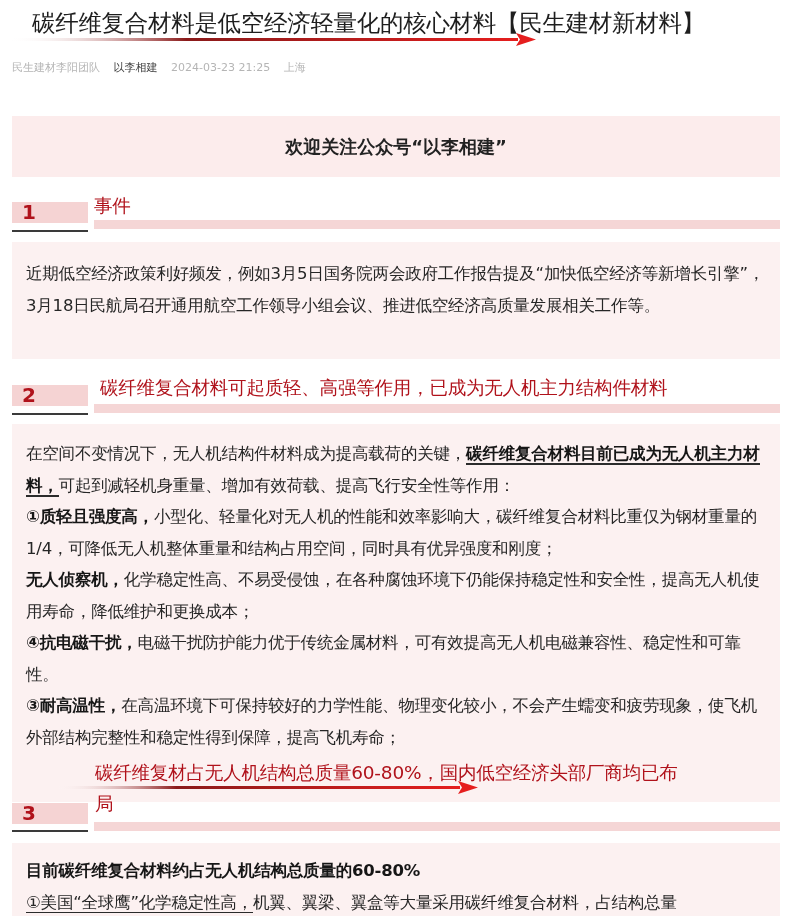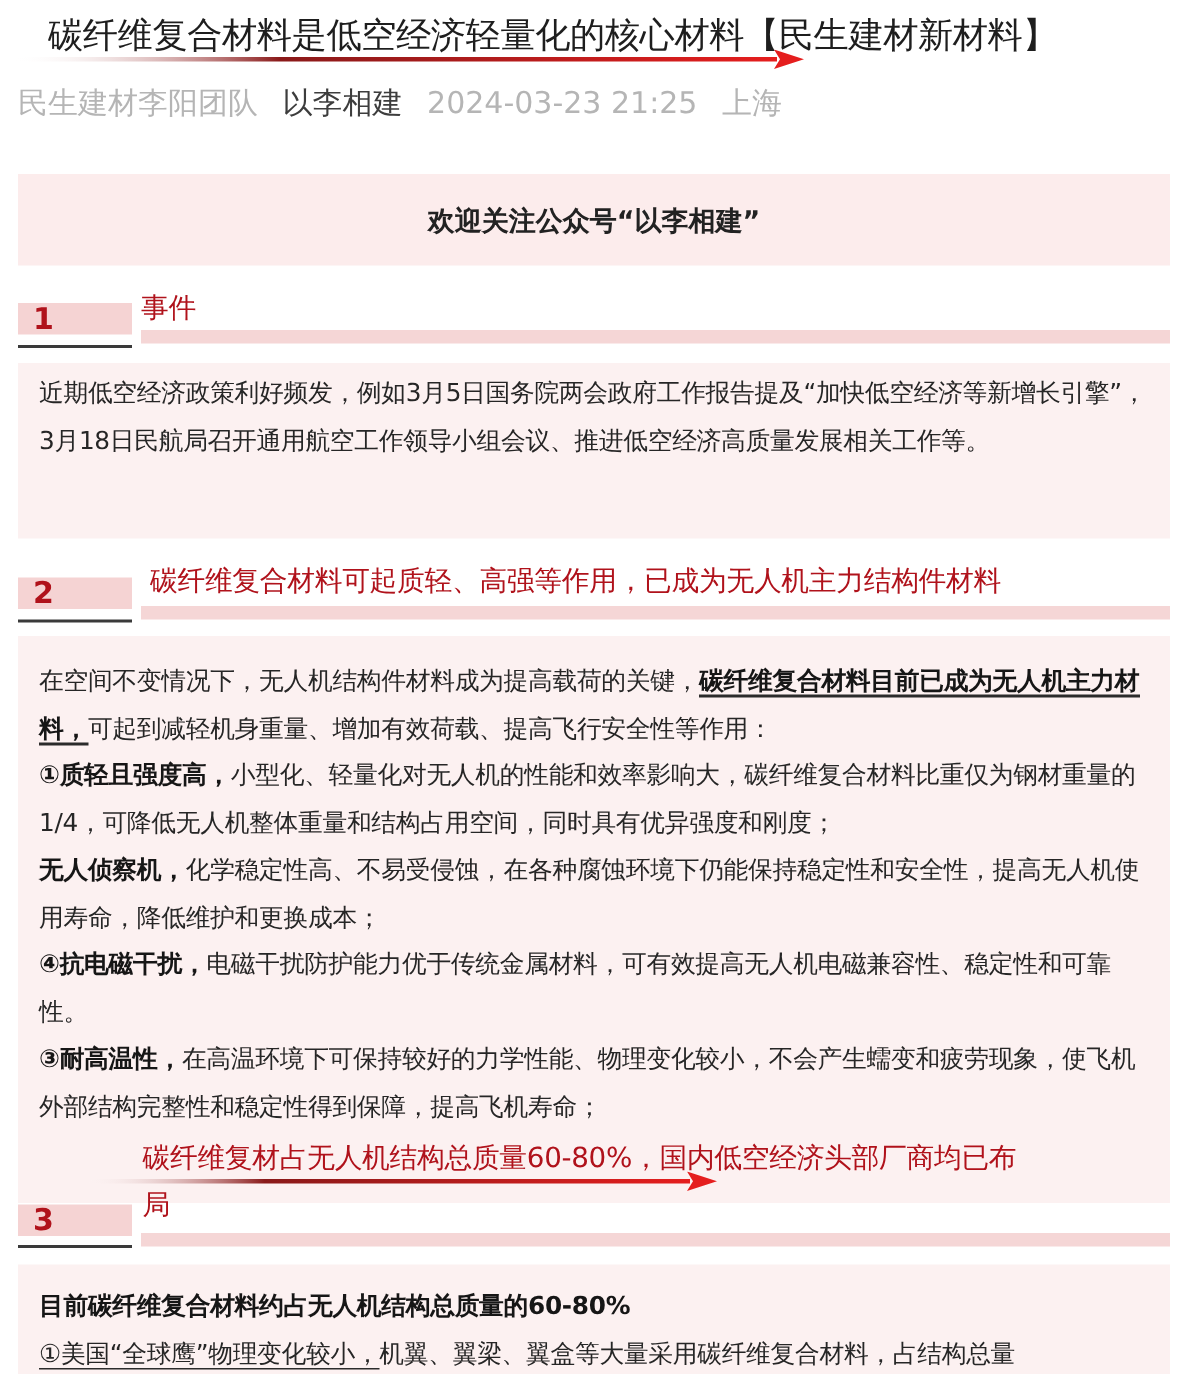--- a/index.html
+++ b/index.html
@@ -9,21 +9,21 @@
     color: #1a1a1a; position: relative;
   }
   .title {
     position: absolute; left: 10px; top: 6px; width: 790px;
     font-size: 23.5px; line-height: 34px; color: #1e1e1e; white-space: nowrap;
     letter-spacing: -0.3px;
     margin-left: 22px;
   }
   .arrow { position: absolute; pointer-events: none; }
   .meta {
-    position: absolute; left: 12px; top: 56px; font-size: 20px; line-height: 24px;
+    position: absolute; left: 12px; top: 56px; font-size: 11px; line-height: 24px;
     color: #b5b5b5; white-space: nowrap;
   }
   .meta .author { color: #3d3d3d; margin-left: 10px; }
   .meta .date { margin-left: 10px; }
   .meta .loc { margin-left: 10px; }
 
   .welcome {
     position: absolute; left: 12px; top: 116px; width: 768px; height: 61px;
     background: #fcecec; display: flex; align-items: center; justify-content: center;
     font-weight: bold; font-size: 18px; color: #222;
@@ -77,21 +77,21 @@
   <span class="loc">上海</span>
 </div>
 
 <div class="welcome">欢迎关注公众号“以李相建”</div>
 
 <div class="sec-title" style="top:190px;">事件</div>
 <div class="sec-badge" style="top:202px;">1</div>
 <div class="sec-bar" style="top:220px;left:94px;width:686px;"></div>
 <div class="sec-underline" style="top:230px;"></div>
 
-<div class="box" style="top:242px;height:117px;padding-top:4px;">
+<div class="box" style="top:242px;height:117px;padding-top:16px;">
   <p>近期低空经济政策利好频发，例如3月5日国务院两会政府工作报告提及“加快低空经济等新增长引擎”，3月18日民航局召开通用航空工作领导小组会议、推进低空经济高质量发展相关工作等。</p>
 </div>
 
 <div class="sec-title" style="top:372px;left:100px;">碳纤维复合材料可起质轻、高强等作用，已成为无人机主力结构件材料</div>
 <div class="sec-badge" style="top:385px;">2</div>
 <div class="sec-bar" style="top:404px;left:94px;width:686px;"></div>
 <div class="sec-underline" style="top:413px;"></div>
 
 <div class="box" style="top:424px;height:378px;padding-top:14px;">
   <p><span>在空间不变情况下，无人机结构件材料成为提高载荷的关键，</span><b class="ul">碳纤维复合材料目前已成为无人机主力材料，</b><span>可起到减轻机身重量、增加有效荷载、提高飞行安全性等作用：</span></p>
@@ -113,14 +113,14 @@
   <rect x="0" y="5" width="405" height="3" fill="url(#ag2)"></rect>
   <polygon points="403,0 423,6.5 403,13 407,6.5" fill="#e51e1e"></polygon>
 </svg>
 <div class="sec-title" style="top:788px;left:95px;">局</div>
 <div class="sec-badge" style="top:803px;">3</div>
 <div class="sec-bar" style="top:822px;left:94px;width:686px;"></div>
 <div class="sec-underline" style="top:830px;"></div>
 
 <div class="box" style="top:843px;height:80px;padding-top:12px;">
   <p><b>目前碳纤维复合材料约占无人机结构总质量的60-80%</b></p>
-  <p><span class="ul" style="border-bottom-width:1.5px;">①美国“全球鹰”物理变化较小，</span><span>机翼、翼梁、翼盒等大量采用碳纤维复合材料，占结构总量</span></p>
+  <p><span class="ul" style="border-bottom-width:1.5px;">①美国“全球鹰”化学稳定性高，</span><span>机翼、翼梁、翼盒等大量采用碳纤维复合材料，占结构总量</span></p>
 </div>
 
 </body></html>

